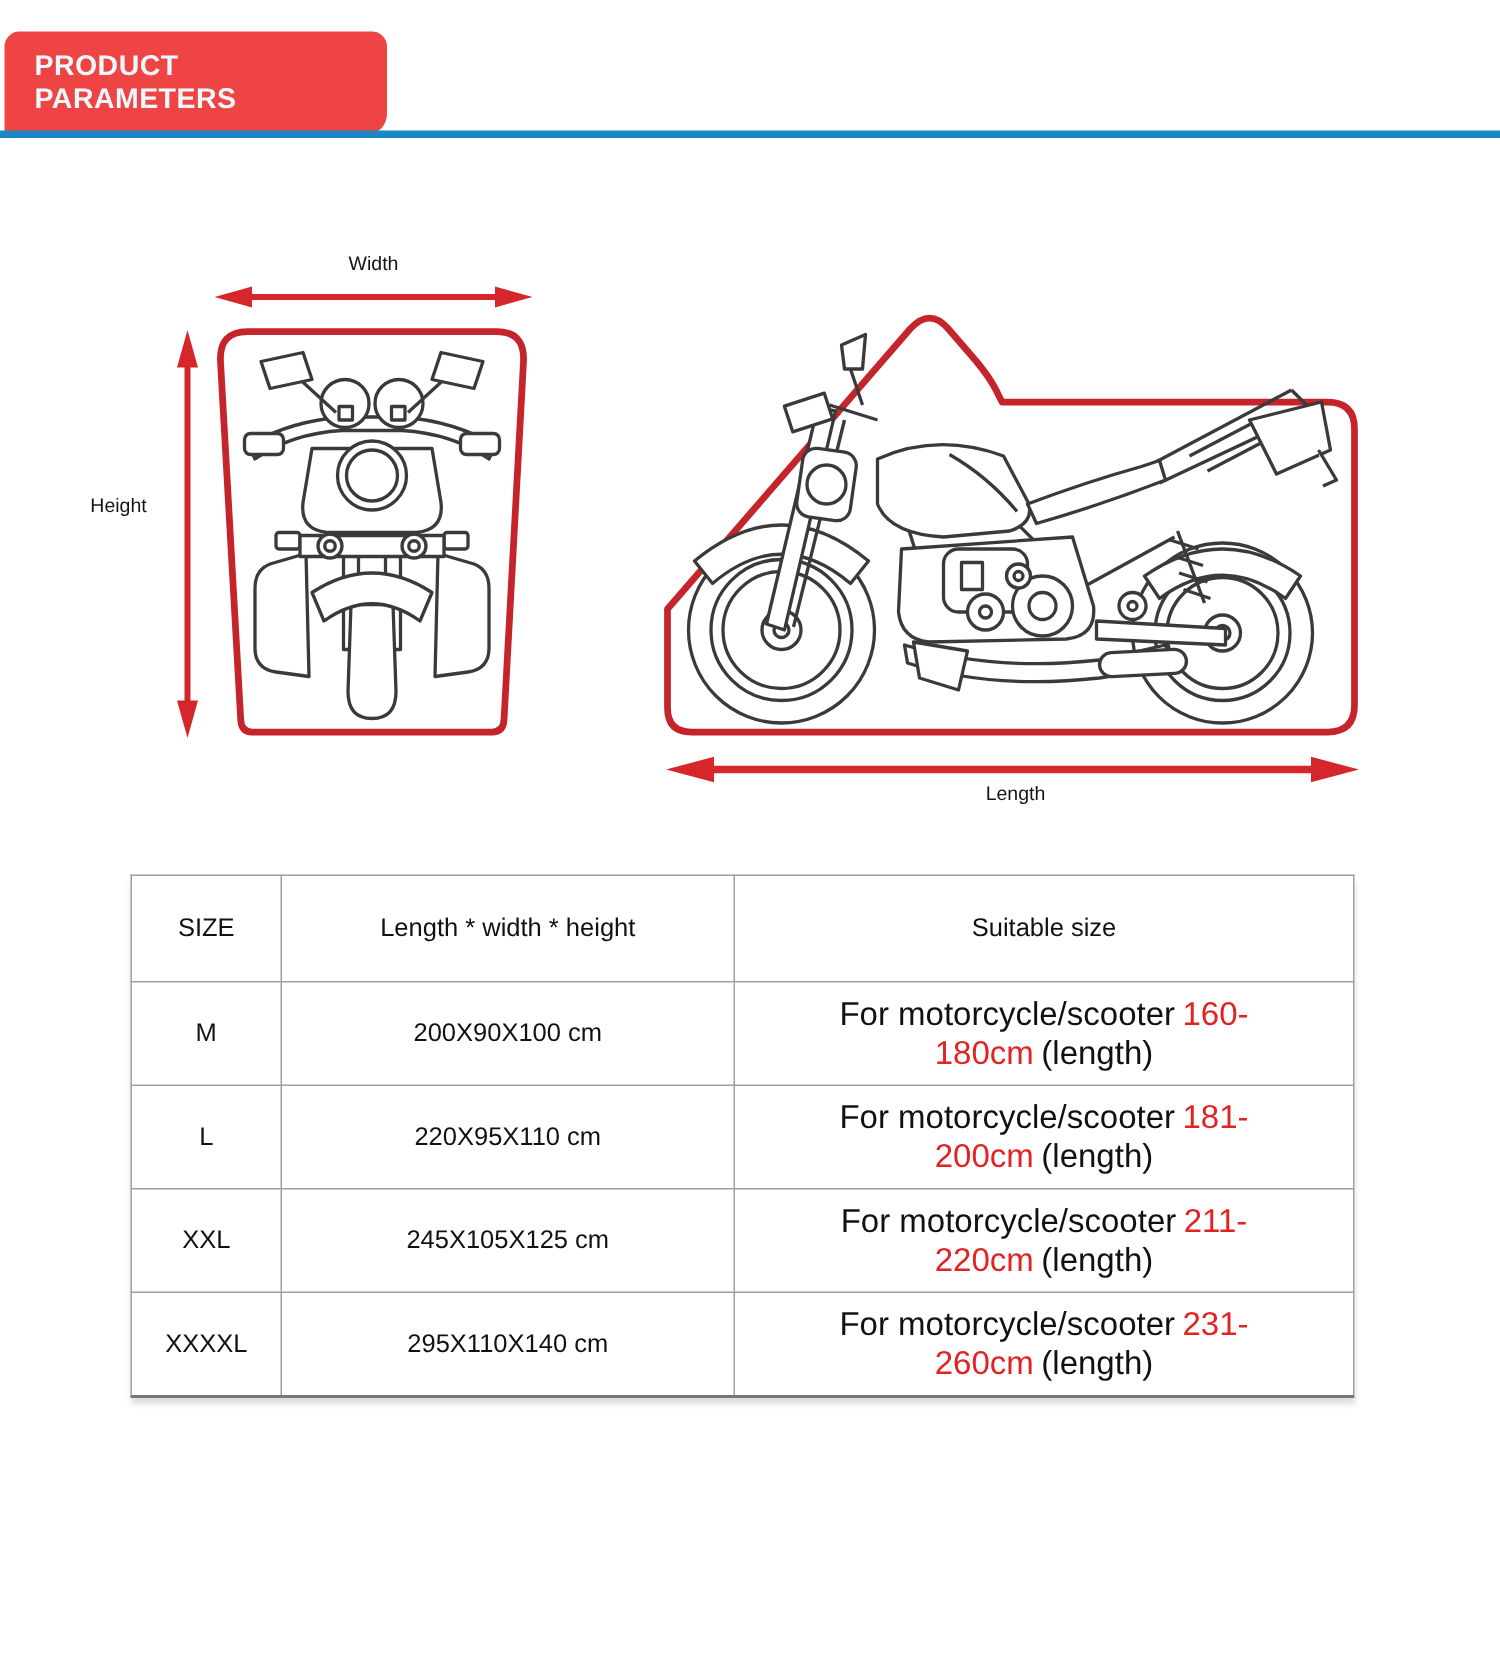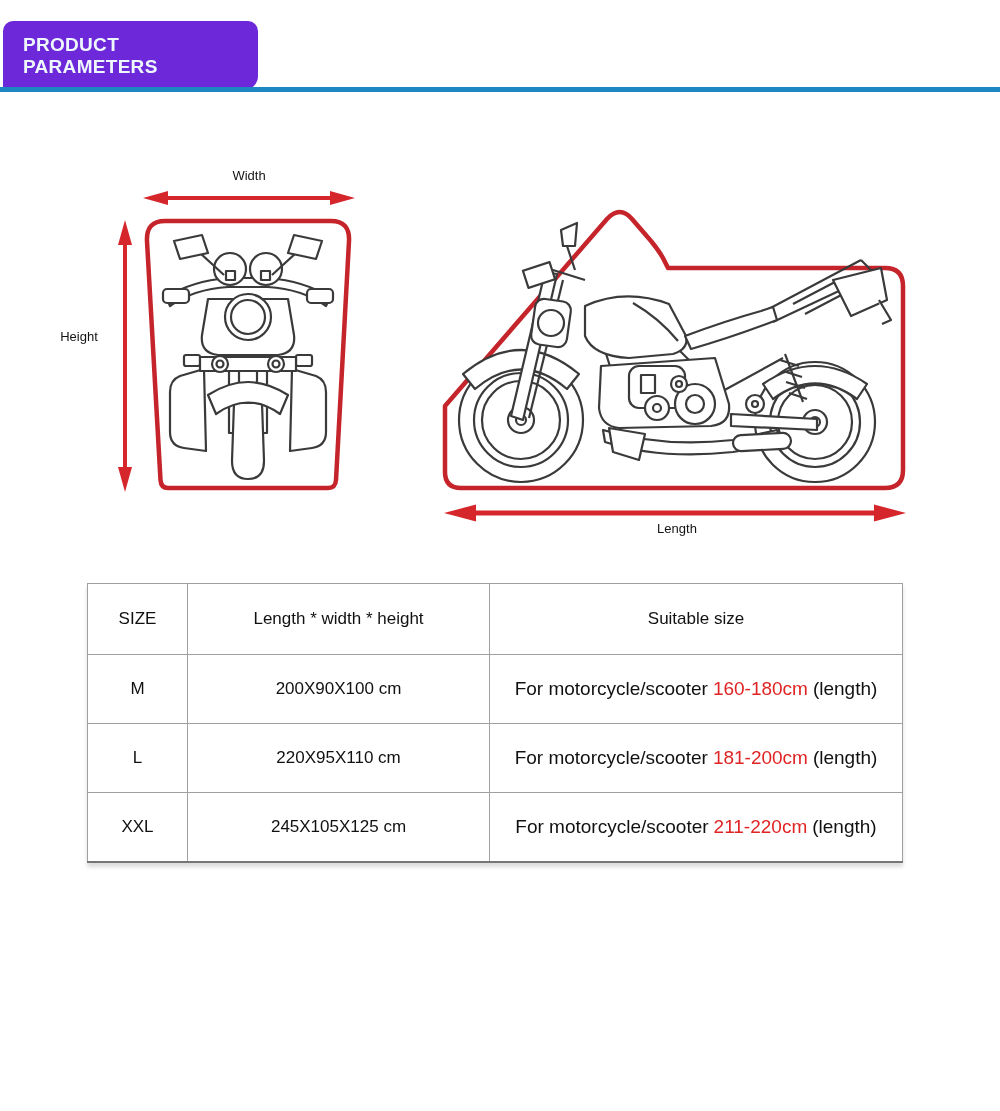--- a/index.html
+++ b/index.html
@@ -8,21 +8,21 @@
     width:1000px; height:1111px;
     font-family:"Liberation Sans", sans-serif;
     color:#1a1a1a;
     position:relative;
   }
   .page { position:relative; width:1000px; height:1111px; background:#fff; overflow:hidden; }
 
   
   .tab {
     position:absolute; left:3px; top:21px; width:255px; height:69px;
-    background:#6d28d9; border-radius:10px 10px 14px 0;
+    background:#ef4444; border-radius:10px 10px 14px 0;
     display:flex; align-items:center; padding-left:20px;
     color:#eef7fc; font-size:19px; font-weight:bold; letter-spacing:.3px;
   }
   .accent-line { position:absolute; left:0; top:87px; width:1000px; height:5px; background:#1c87c2; }
 
   
   .dlabel { position:absolute; font-size:13px; color:#141414; text-align:center; }
   .width-label  { left:149px; top:168px; width:200px; }
   .height-label { left:29px;  top:329px; width:100px; }
   .length-label { left:577px; top:521px; width:200px; }
@@ -39,21 +39,21 @@
     box-shadow:0 4px 4px rgba(0,0,0,0.14);
   }
   th, td {
     border:1px solid #a0a0a0;
     text-align:center; vertical-align:middle;
     font-weight:normal; font-size:17px; color:#111;
     padding:0 4px;
   }
   tr.hdr  { height:71px; }
   tr.row  { height:69px; }
-  td.suit { font-size:19px; }
+  td.suit { font-size:22px; }
   .range { color:#e02424; margin:0 5px; }
   .sfx { margin-left:0; }
 </style>
 </head>
 <body>
 
 <div class="page">
 
   <div class="tab">
     <span>PRODUCT PARAMETERS</span>
@@ -221,17 +221,22 @@
       <tr class="row">
         <td>L</td>
         <td>220X95X110 cm</td>
         <td class="suit"><span>For motorcycle/scooter</span><span class="range">181-200cm</span><span class="sfx">(length)</span></td>
       </tr>
       <tr class="row">
         <td>XXL</td>
         <td>245X105X125 cm</td>
         <td class="suit"><span>For motorcycle/scooter</span><span class="range">211-220cm</span><span class="sfx">(length)</span></td>
       </tr>
+      <tr class="row">
+        <td>XXXXL</td>
+        <td>295X110X140 cm</td>
+        <td class="suit"><span>For motorcycle/scooter</span><span class="range">231-260cm</span><span class="sfx">(length)</span></td>
+      </tr>
     </tbody>
       </table>
   </div>
 
 </div>
 
 </body></html>

